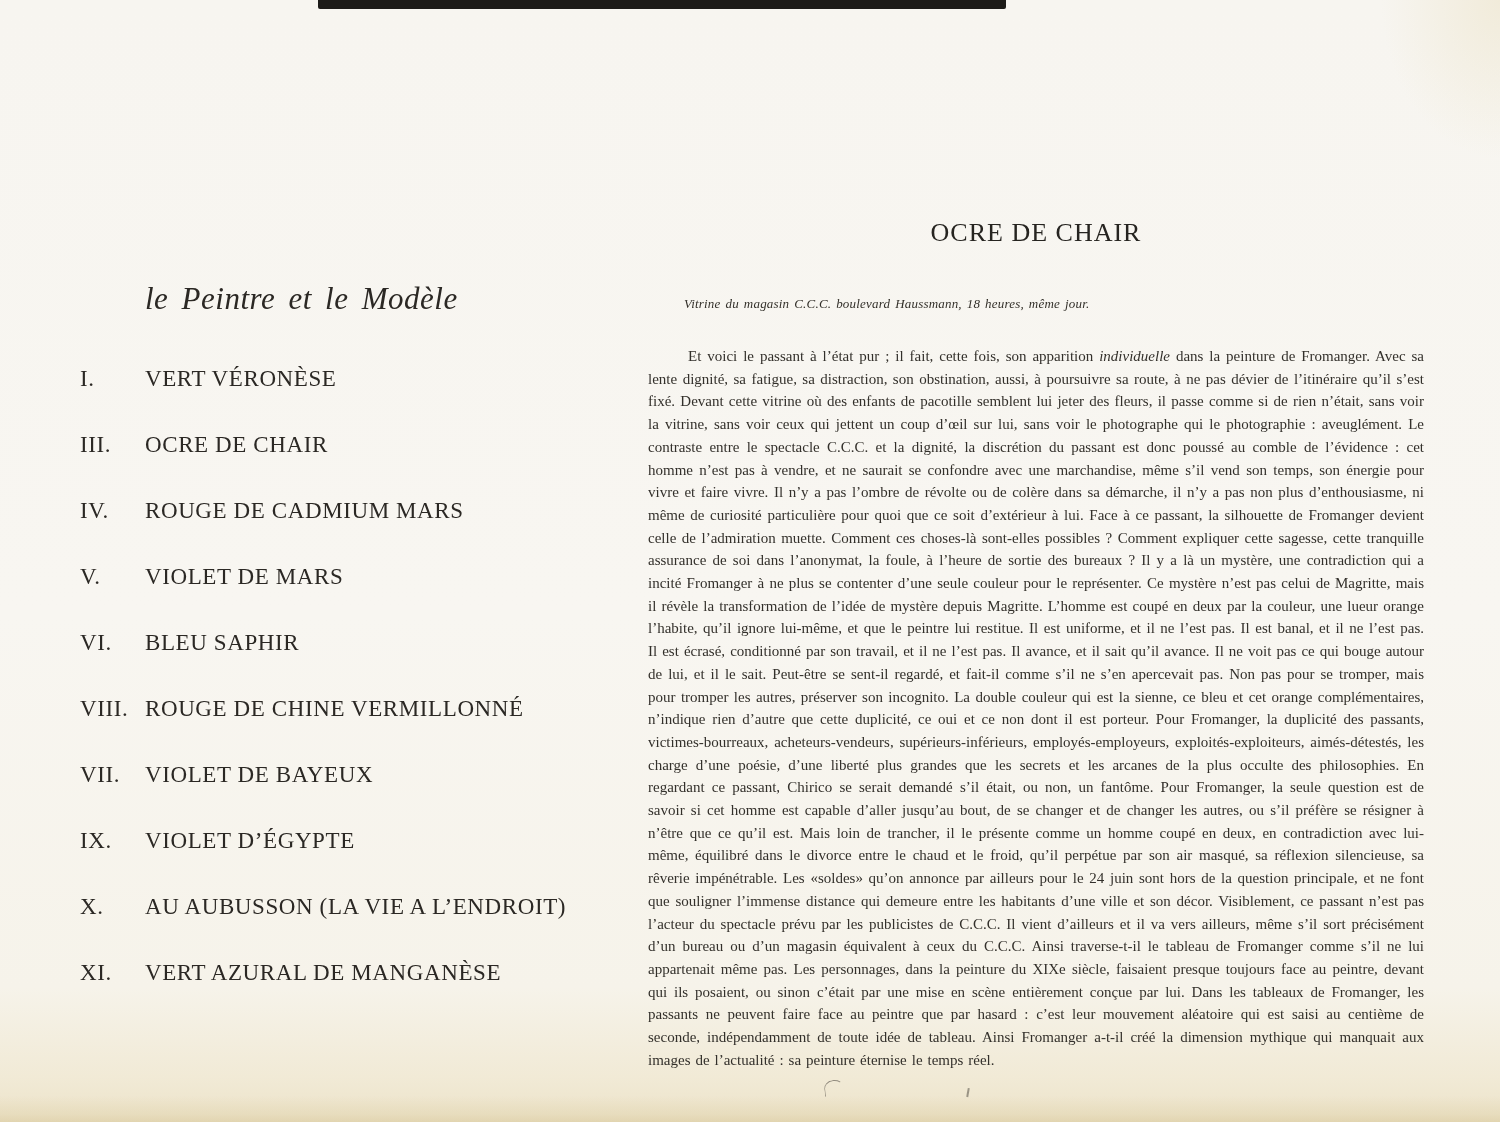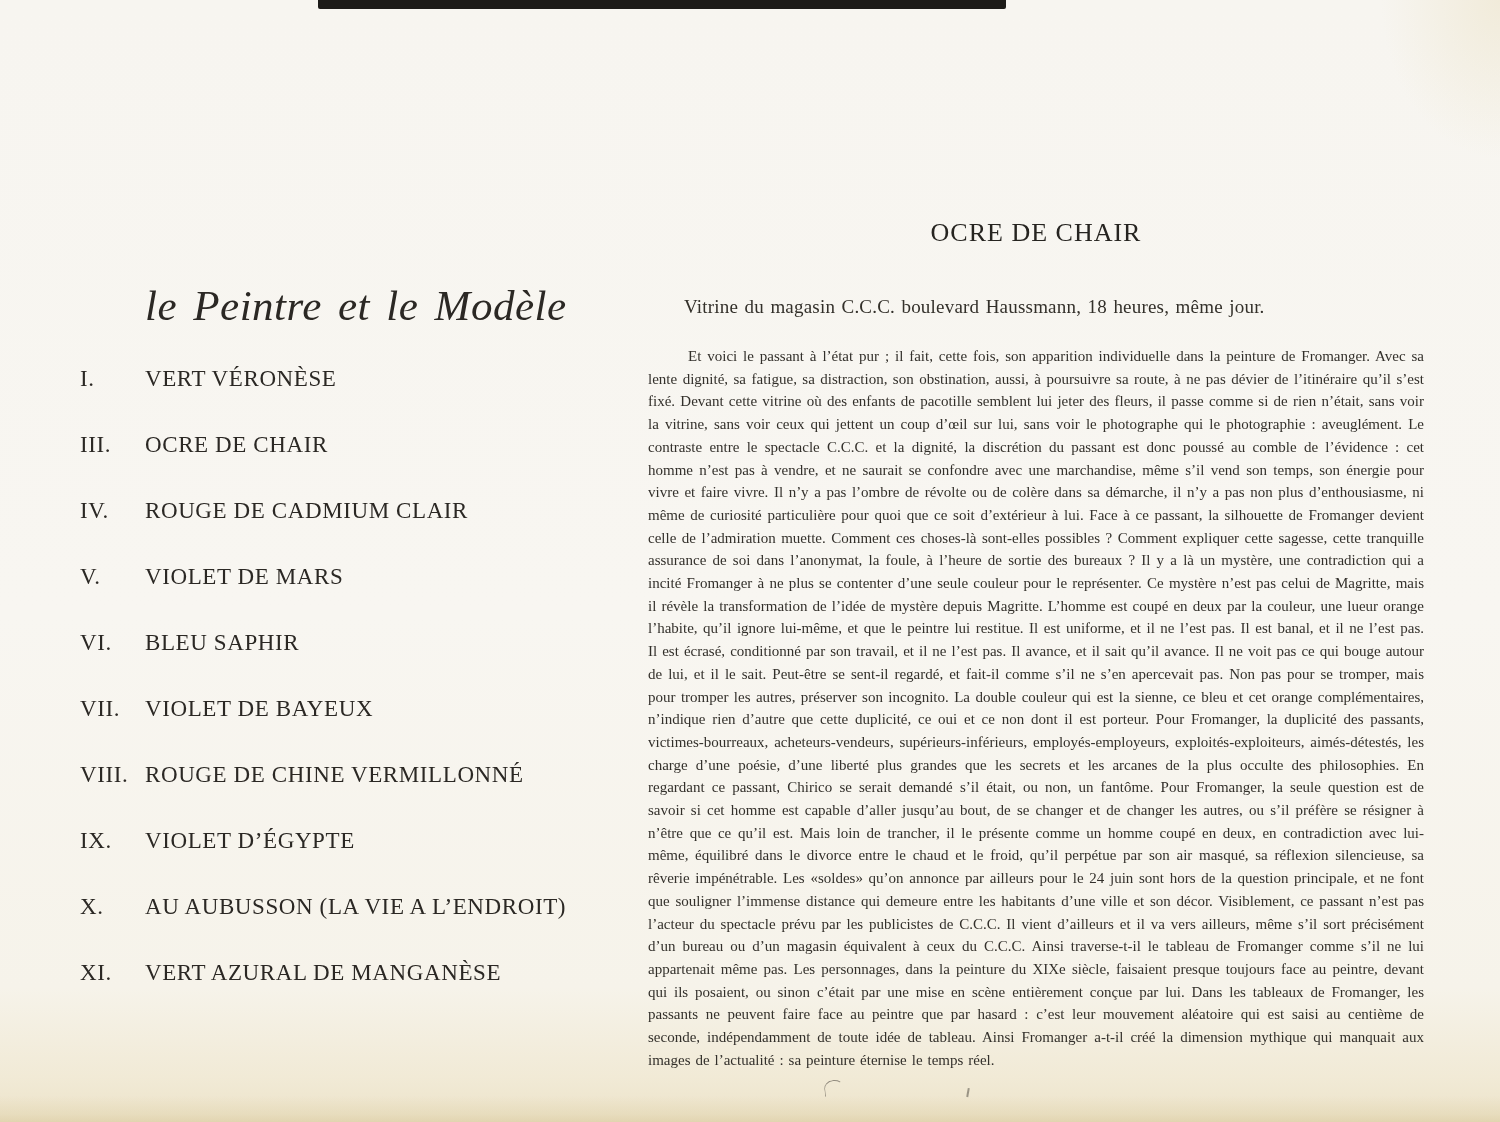--- a/index.html
+++ b/index.html
@@ -37,21 +37,21 @@
     left: 0;
     top: 0;
     width: 640px;
     height: 100%;
   }
   .book-title {
     position: absolute;
     left: 145px;
     top: 281px;
     font-style: italic;
-    font-size: 43px;
+    font-size: 31px;
     letter-spacing: 0.5px;
     word-spacing: 5px;
     color: #2b2824;
     white-space: nowrap;
   }
   .toc {
     position: absolute;
     left: 80px;
     top: 366px;
     width: 560px;
@@ -85,39 +85,41 @@
     text-align: center;
     font-size: 26px;
     letter-spacing: 1px;
     color: #262420;
     white-space: nowrap;
   }
   .chapter-subtitle {
     position: absolute;
     top: 296px;
     left: 36px;
-    font-size: 19px;
+    font-style: italic;
+    font-size: 13px;
     letter-spacing: 0.2px;
     word-spacing: 1.5px;
     color: #33302a;
     white-space: nowrap;
   }
   .body-text {
     position: absolute;
     top: 330px;
     left: 0;
     width: 776px;
     font-size: 15px;
     line-height: 22.7px;
     text-align: justify;
     text-indent: 40px;
     word-spacing: 1.2px;
     color: #33302b;
   }
   .body-text .ital {
+    font-style: italic;
   }
   
   .artifact-curl {
     position: absolute;
     left: 824px;
     top: 1080px;
     width: 18px;
     height: 14px;
     border: 1.6px solid rgba(70,65,58,0.55);
     border-color: rgba(70,65,58,0.55) transparent transparent rgba(70,65,58,0.45);
@@ -157,37 +159,37 @@
       <div class="toc-row">
         <span class="toc-num">I.</span>
         <span class="toc-label">VERT VÉRONÈSE</span>
       </div>
       <div class="toc-row">
         <span class="toc-num">III.</span>
         <span class="toc-label">OCRE DE CHAIR</span>
       </div>
       <div class="toc-row">
         <span class="toc-num">IV.</span>
-        <span class="toc-label">ROUGE DE CADMIUM CLAIR</span>
+        <span class="toc-label">ROUGE DE CADMIUM MARS</span>
       </div>
       <div class="toc-row">
         <span class="toc-num">V.</span>
         <span class="toc-label">VIOLET DE MARS</span>
       </div>
       <div class="toc-row">
         <span class="toc-num">VI.</span>
         <span class="toc-label">BLEU SAPHIR</span>
       </div>
       <div class="toc-row">
+        <span class="toc-num">VIII.</span>
+        <span class="toc-label">ROUGE DE CHINE VERMILLONNÉ</span>
+      </div>
+      <div class="toc-row">
         <span class="toc-num">VII.</span>
         <span class="toc-label">VIOLET DE BAYEUX</span>
-      </div>
-      <div class="toc-row">
-        <span class="toc-num">VIII.</span>
-        <span class="toc-label">ROUGE DE CHINE VERMILLONNÉ</span>
       </div>
       <div class="toc-row">
         <span class="toc-num">IX.</span>
         <span class="toc-label">VIOLET D’ÉGYPTE</span>
       </div>
       <div class="toc-row">
         <span class="toc-num">X.</span>
         <span class="toc-label">AU AUBUSSON (LA VIE A L’ENDROIT)</span>
       </div>
       <div class="toc-row">

